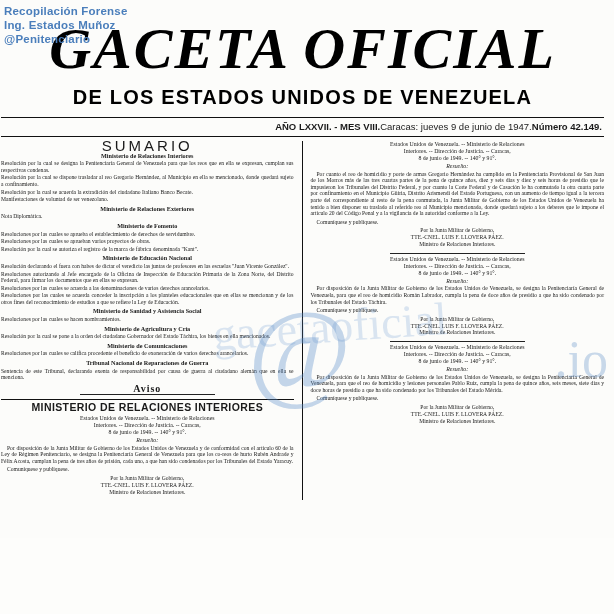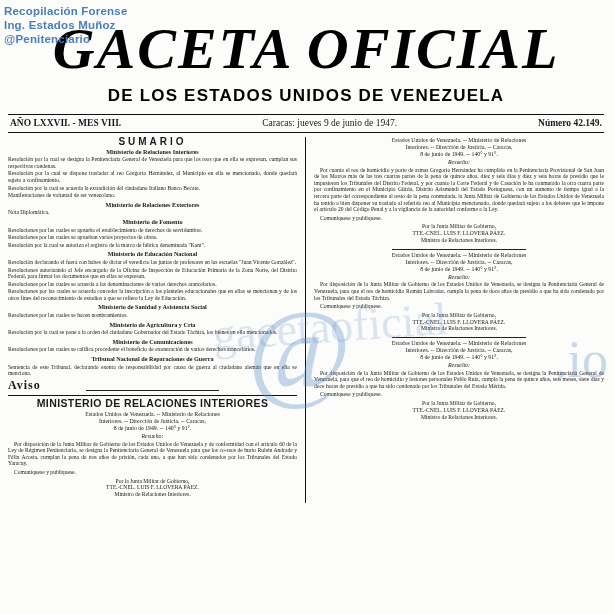--- a/index.html
+++ b/index.html
@@ -8,21 +8,21 @@
     background:#fdfdfb;
     font-family:"Liberation Serif", serif;
     color:#1a1a1a;
     overflow:hidden;
     position:relative;
   }
   .page {
     position:relative;
     width:614px; height:538px;
     box-sizing:border-box;
-    padding:4px 10px 0 8px;
+    padding:4px 10px 0 1px;
     background:#fcfcfa;
   }
 
   
   .wm-topleft {
     position:absolute; left:4px; top:4px;
     font-family:"Liberation Sans", sans-serif;
     font-weight:bold;
     font-size:11.5px;
     line-height:14px;
@@ -70,38 +70,39 @@
     font-size:58px;
     line-height:58px;
     letter-spacing:2px;
     margin:16px 0 0 0;
     color:#000;
     font-style:italic;
   }
   .subtitle {
     font-family:"Liberation Sans", sans-serif;
     font-weight:bold;
-    font-size:17px;
+    font-size:20px;
     letter-spacing:1.2px;
     margin-top:8px;
     color:#000;
   }
   .rule {
     border:0; border-top:1.5px solid #111;
     margin:8px 0 3px 0;
   }
   .rule.thin { border-top:1px solid #111; margin:2px 0 4px 0; }
   .issueline {
     display:flex;
-    justify-content:space-between;
+    justify-content:flex-end;
     align-items:baseline;
-    font-family:Liberation Serif, serif;
+    font-family:Liberation Sans, sans-serif;
     font-size:9.5px;
     font-weight:bold;
     padding:0 2px 2px 2px;
+    margin-left:27px;
   }
   .issueline .center { font-weight:normal; }
 
   
   .columns {
     display:flex;
     margin-top:3px;
     position:relative;
     z-index:10;
   }
@@ -111,36 +112,37 @@
     font-size:5.6px;
     line-height:6.6px;
     text-align:justify;
   }
   .col.left { padding-right:8px; border-right:1px solid #111; }
   .col.right { padding-left:8px; }
 
   .sumario-title {
     text-align:center;
     font-family:"Liberation Sans", sans-serif;
-    font-weight:bold;
-    font-size:10px;
+    font-weight:normal;
+    font-size:15px;
     letter-spacing:3px;
     margin:2px 0 3px 0;
   }
   .ministry {
     text-align:center;
     font-weight:bold;
     font-size:6.2px;
     margin:3px 0 1px 0;
     font-family:"Liberation Serif", serif;
   }
   .entry { margin:0 0 1px 0; }
   .aviso {
-    font-weight:bold;
-    font-size:12px;
+    text-align:center;
+    font-weight:bold;
+    font-size:10px;
     letter-spacing:1px;
     margin:5px 0 2px 0;
   }
   .hrule-short {
     width:46%;
     margin:2px auto;
     border:0;
     border-top:1px solid #222;
   }
   .hrule-full {

